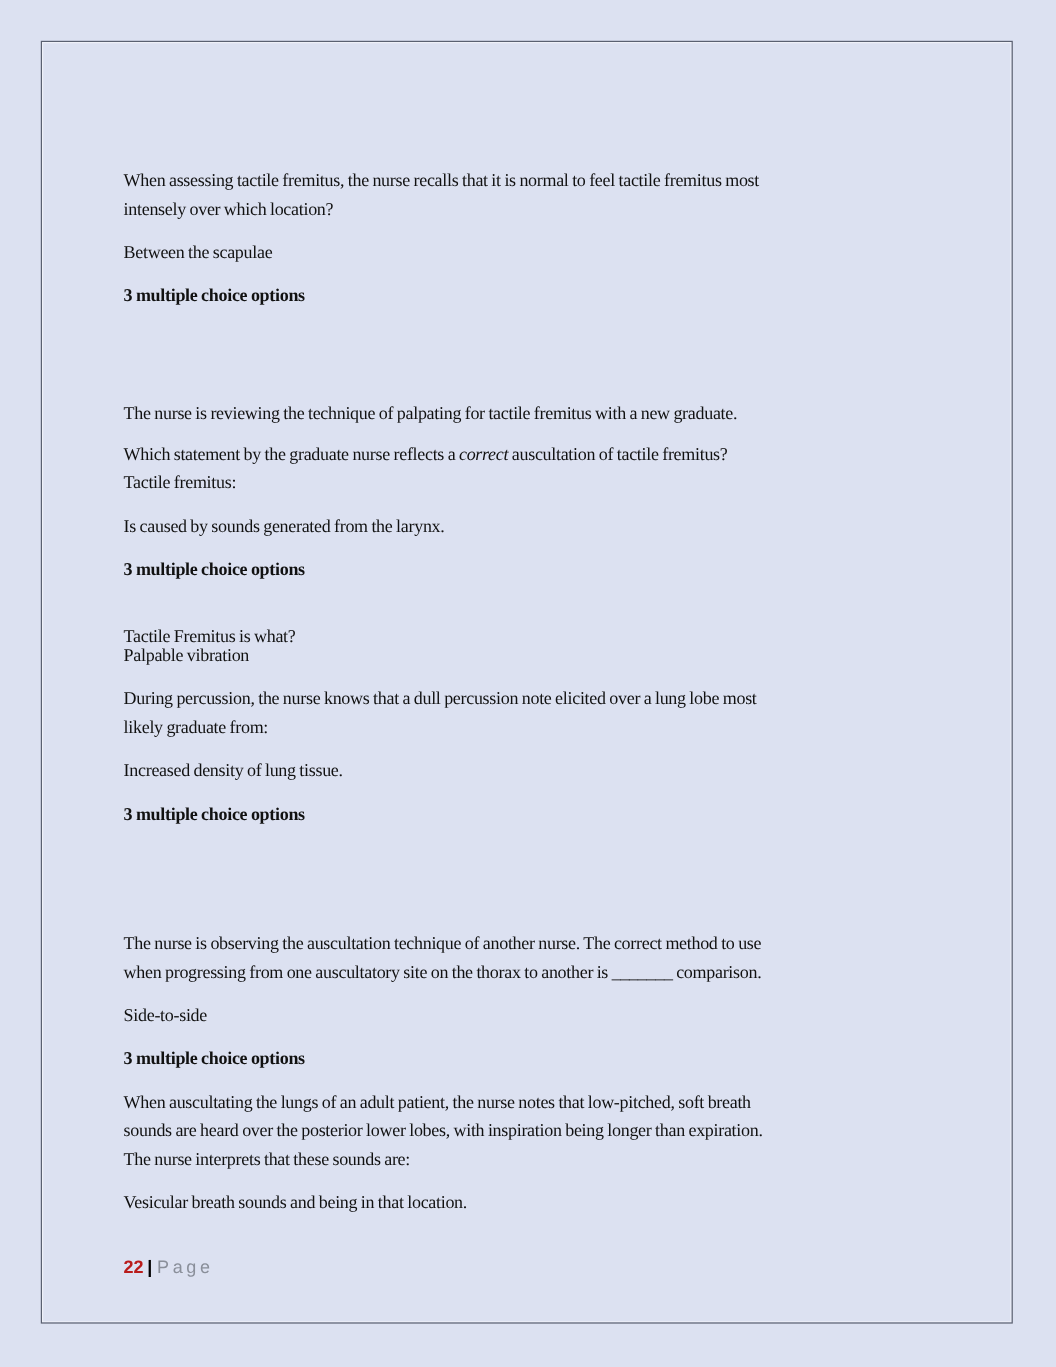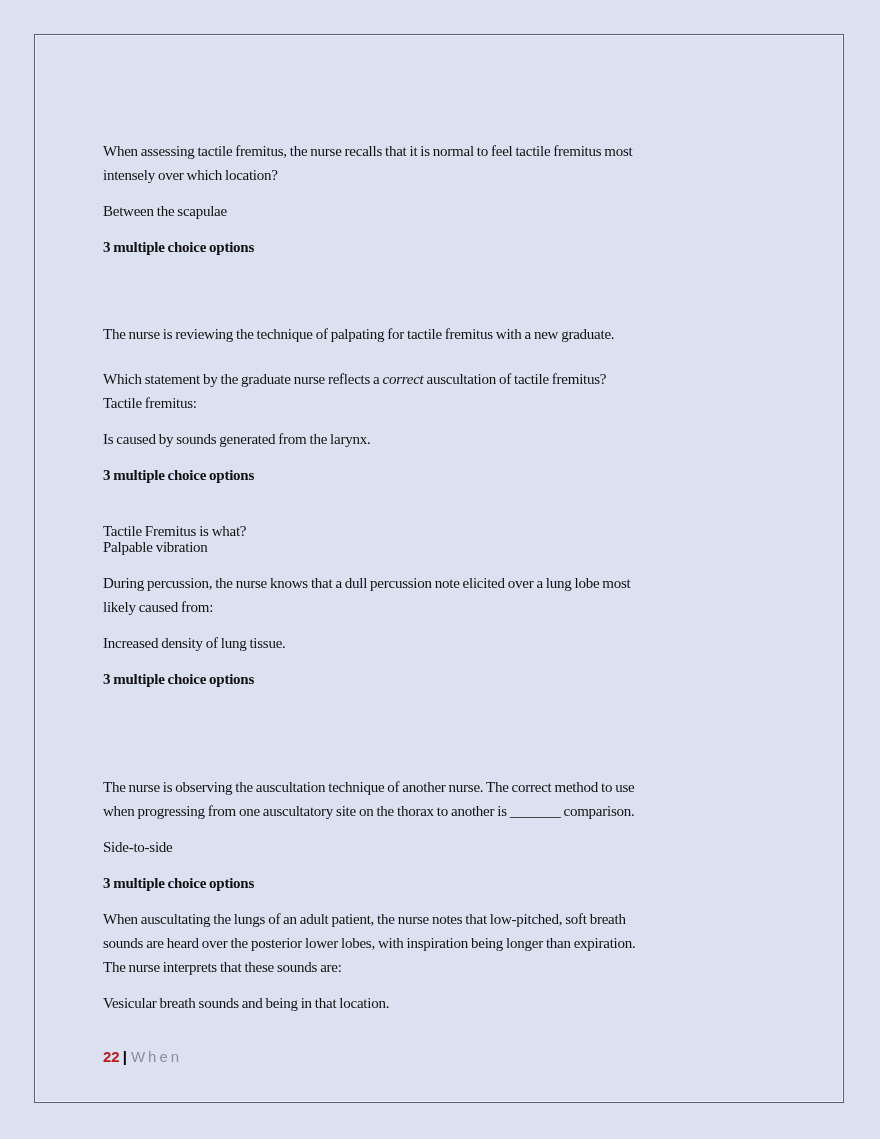--- a/index.html
+++ b/index.html
@@ -58,40 +58,40 @@
 
 <div class="page"></div>
 
 <div class="content">
 
   <div class="p" style="top:139px">When assessing tactile fremitus, the nurse recalls that it is normal to feel tactile fremitus most</div>
   <div class="p" style="top:163px">intensely over which location?</div>
   <div class="p" style="top:199px">Between the scapulae</div>
   <div class="p bold" style="top:235px">3 multiple choice options</div>
 
-  <div class="p" style="top:322px">The nurse is reviewing the technique of palpating for tactile fremitus with a new graduate.</div>
+  <div class="p" style="top:333px">The nurse is reviewing the technique of palpating for tactile fremitus with a new graduate.</div>
   <div class="p" style="top:367px"><span>Which statement by the graduate nurse reflects a </span><em>correct</em><span> auscultation of tactile fremitus?</span></div>
   <div class="p" style="top:391px">Tactile fremitus:</div>
   <div class="p" style="top:427px">Is caused by sounds generated from the larynx.</div>
   <div class="p bold" style="top:463px">3 multiple choice options</div>
 
   <div class="p" style="top:519px">Tactile Fremitus is what?</div>
   <div class="p" style="top:535px">Palpable vibration</div>
 
   <div class="p" style="top:571px">During percussion, the nurse knows that a dull percussion note elicited over a lung lobe most</div>
-  <div class="p" style="top:595px">likely caused from:</div>
+  <div class="p" style="top:595px">likely graduate from:</div>
   <div class="p" style="top:631px">Increased density of lung tissue.</div>
   <div class="p bold" style="top:667px">3 multiple choice options</div>
 
   <div class="p" style="top:775px">The nurse is observing the auscultation technique of another nurse. The correct method to use</div>
   <div class="p" style="top:799px">when progressing from one auscultatory site on the thorax to another is _______ comparison.</div>
   <div class="p" style="top:835px">Side-to-side</div>
   <div class="p bold" style="top:871px">3 multiple choice options</div>
 
   <div class="p" style="top:907px">When auscultating the lungs of an adult patient, the nurse notes that low-pitched, soft breath</div>
   <div class="p" style="top:931px">sounds are heard over the posterior lower lobes, with inspiration being longer than expiration.</div>
   <div class="p" style="top:955px">The nurse interprets that these sounds are:</div>
   <div class="p" style="top:991px">Vesicular breath sounds and being in that location.</div>
 </div>
 
 <div class="footer">
-  <span class="num">22</span><span class="sep">|</span><span class="pg">When</span>
+  <span class="num">22</span><span class="sep">|</span><span class="pg">Page</span>
 </div>
 
 </body></html>

